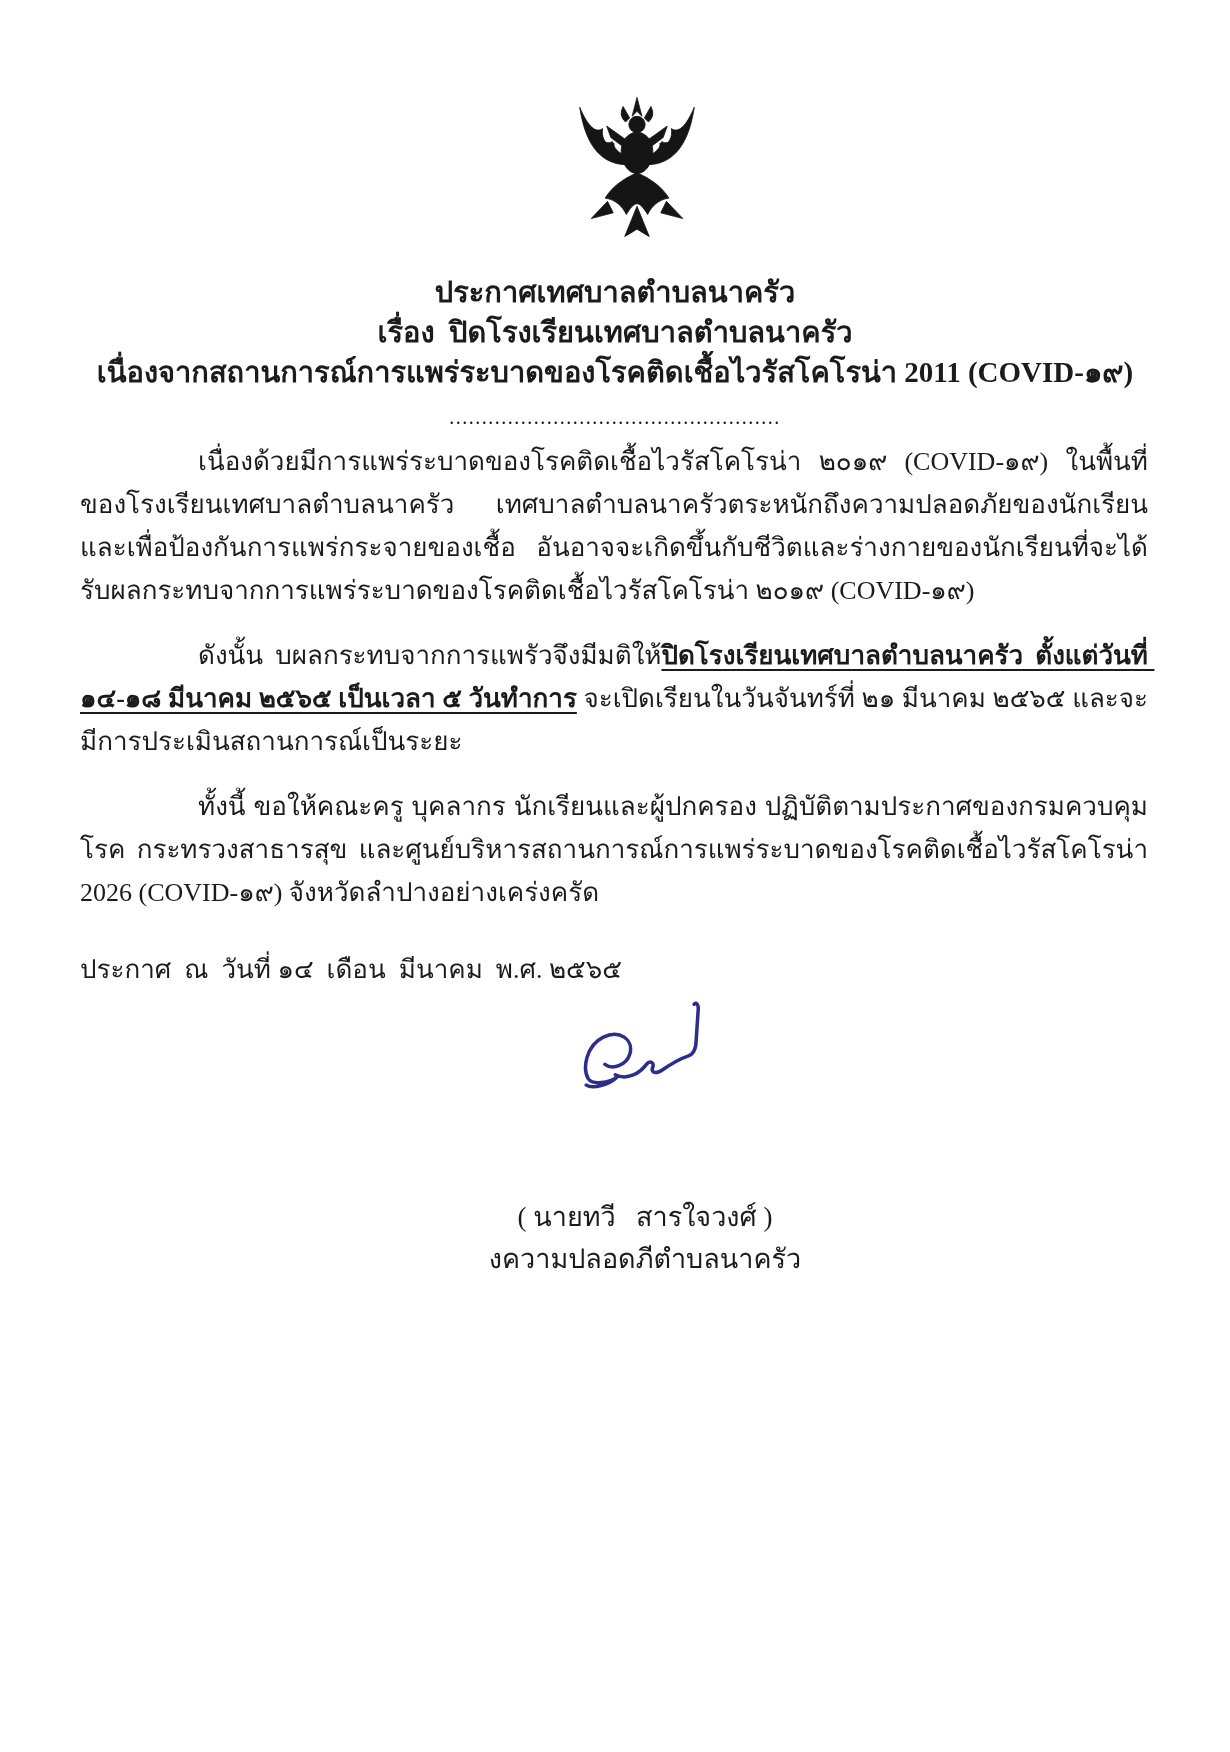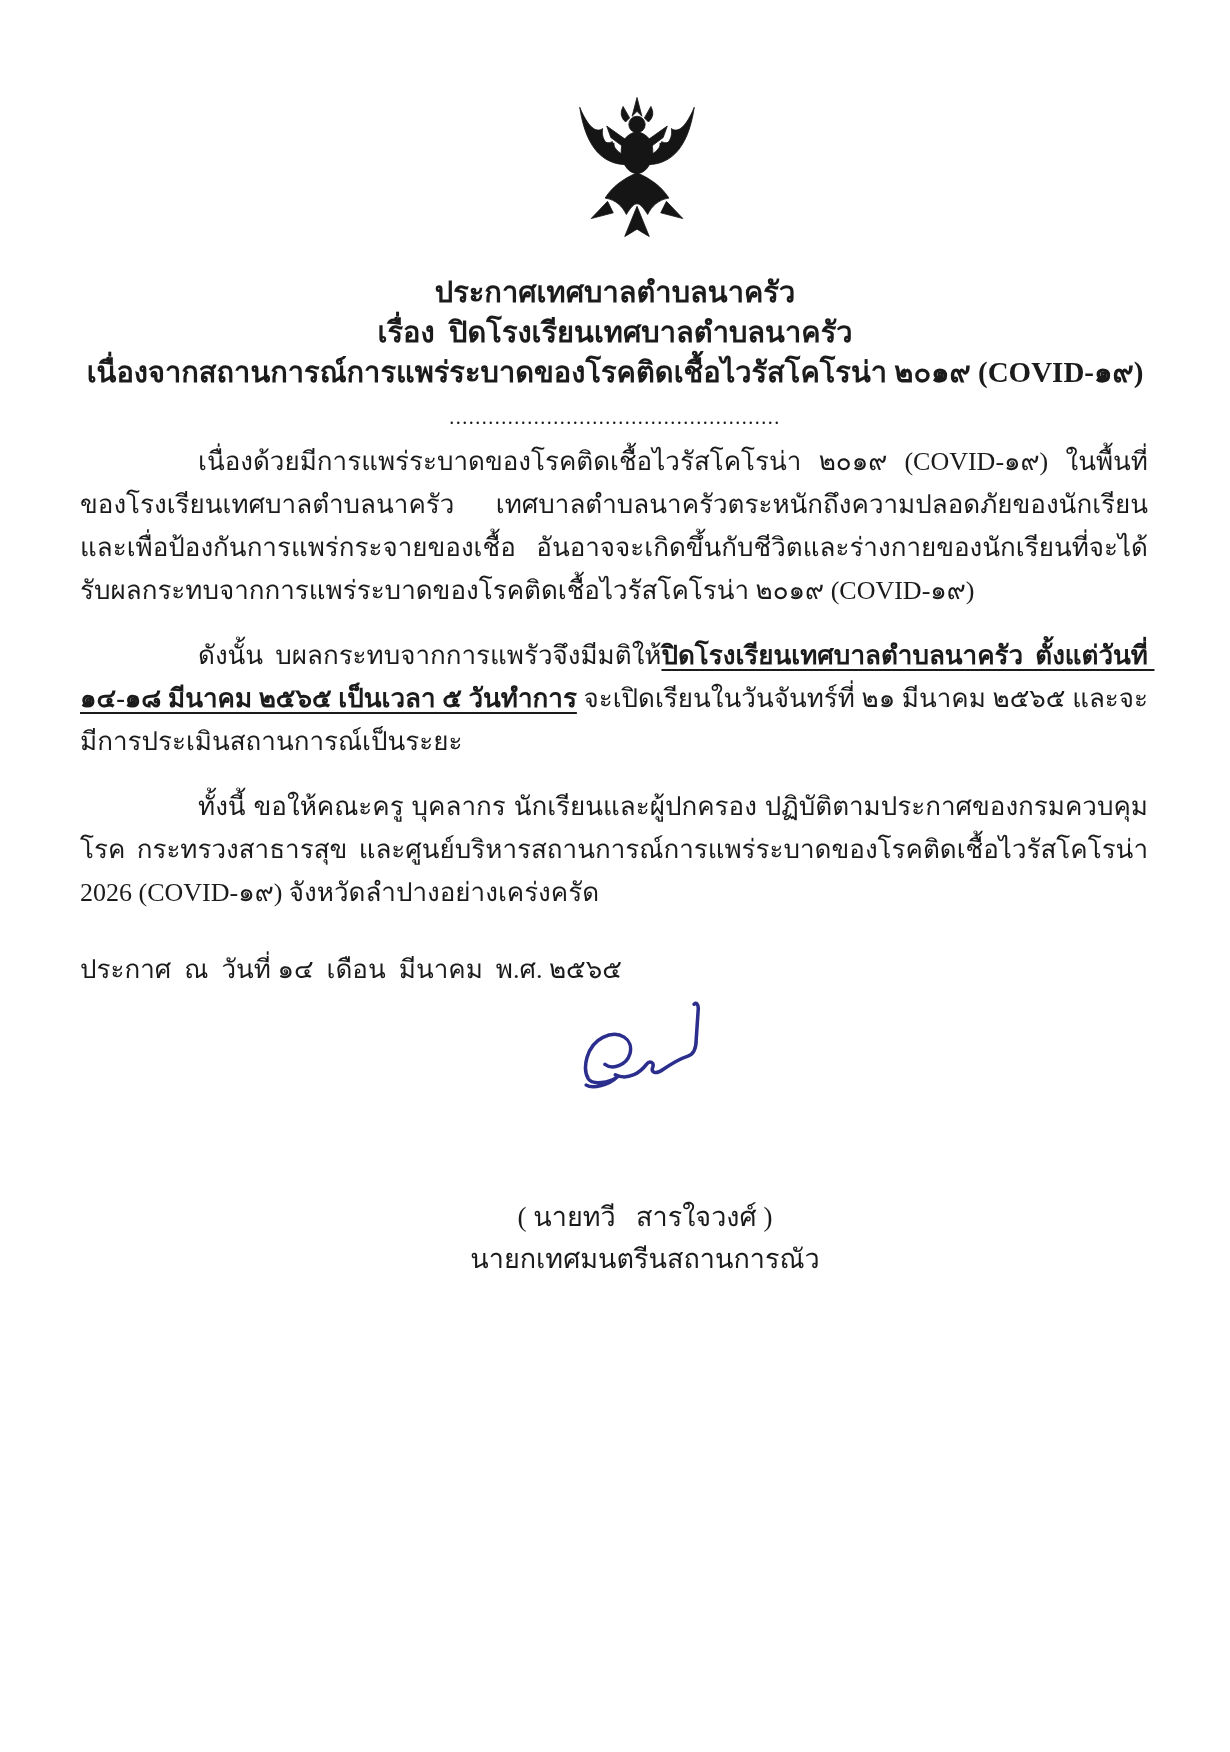--- a/index.html
+++ b/index.html
@@ -121,35 +121,35 @@
         <path d="M146 131 L166 152 L139 145 Z"></path>
 
         <path d="M110 137 L95 174 Q110 165 110 165 Q110 165 125 174 Z"></path>
       </g>
     </svg>
   </div>
 
   <div class="header">
     <div class="title-line">ประกาศเทศบาลตำบลนาครัว</div>
     <div class="title-line">เรื่อง  ปิดโรงเรียนเทศบาลตำบลนาครัว</div>
-    <div class="title-line">เนื่องจากสถานการณ์การแพร่ระบาดของโรคติดเชื้อไวรัสโคโรน่า ๒๐๑๙ (COVID-๑๙)</div>
+    <div class="title-line">เนื่องจากสถานการณ์การแพร่ระบาดของโรคติดเชื้อไวรัสโคโรน่า 2011 (COVID-๑๙)</div>
     <div class="divider-dots">...................................................</div>
   </div>
 
   <div class="body-text">
     <div class="para">เนื่องด้วยมีการแพร่ระบาดของโรคติดเชื้อไวรัสโคโรน่า ๒๐๑๙ (COVID-๑๙) ในพื้นที่ของโรงเรียนเทศบาลตำบลนาครัว เทศบาลตำบลนาครัวตระหนักถึงความปลอดภัยของนักเรียนและเพื่อป้องกันการแพร่กระจายของเชื้อ อันอาจจะเกิดขึ้นกับชีวิตและร่างกายของนักเรียนที่จะได้รับผลกระทบจากการแพร่ระบาดของโรคติดเชื้อไวรัสโคโรน่า ๒๐๑๙ (COVID-๑๙)</div>
     <div class="para"><span>ดังนั้น บผลกระทบจากการแพรัวจึงมีมติให้</span><span class="emphasis">ปิดโรงเรียนเทศบาลตำบลนาครัว ตั้งแต่วันที่ ๑๔-๑๘ มีนาคม ๒๕๖๕ เป็นเวลา ๕ วันทำการ</span><span> จะเปิดเรียนในวันจันทร์ที่ ๒๑ มีนาคม ๒๕๖๕ และจะมีการประเมินสถานการณ์เป็นระยะ</span></div>
     <div class="para">ทั้งนี้ ขอให้คณะครู บุคลากร นักเรียนและผู้ปกครอง ปฏิบัติตามประกาศของกรมควบคุมโรค กระทรวงสาธารสุข และศูนย์บริหารสถานการณ์การแพร่ระบาดของโรคติดเชื้อไวรัสโคโรน่า 2026 (COVID-๑๙) จังหวัดลำปางอย่างเคร่งครัด</div>
     <div class="date-line">ประกาศ  ณ  วันที่ ๑๔  เดือน  มีนาคม  พ.ศ. ๒๕๖๕</div>
   </div>
 
   <div class="signature-svg">
     <svg viewBox="0 0 135 110" xmlns="http://www.w3.org/2000/svg" aria-hidden="true">
       <path d="M8 84 C14 88 30 84 38 76 C30 82 14 84 10 78 C4 68 8 46 24 38 C40 30 54 40 50 54 C47 64 34 70 26 64 M36 74 C48 80 60 72 66 64 C69 60 74 62 72 67 C70 72 75 74 82 69 C92 62 100 58 106 56 C112 54 114 48 114 40 L116 10 C116 6 114 4 112 6" fill="none" stroke="#2b2e8c" stroke-width="3.4" stroke-linecap="round" stroke-linejoin="round"></path>
     </svg>
   </div>
 
   <div class="signer">
     <div>( นายทวี   สารใจวงศ์ )</div>
-    <div>นายกเทศมนตรีนสถานการณัว</div>
+    <div>งความปลอดภีตำบลนาครัว</div>
   </div>
 
 </div>
 
 </body></html>

